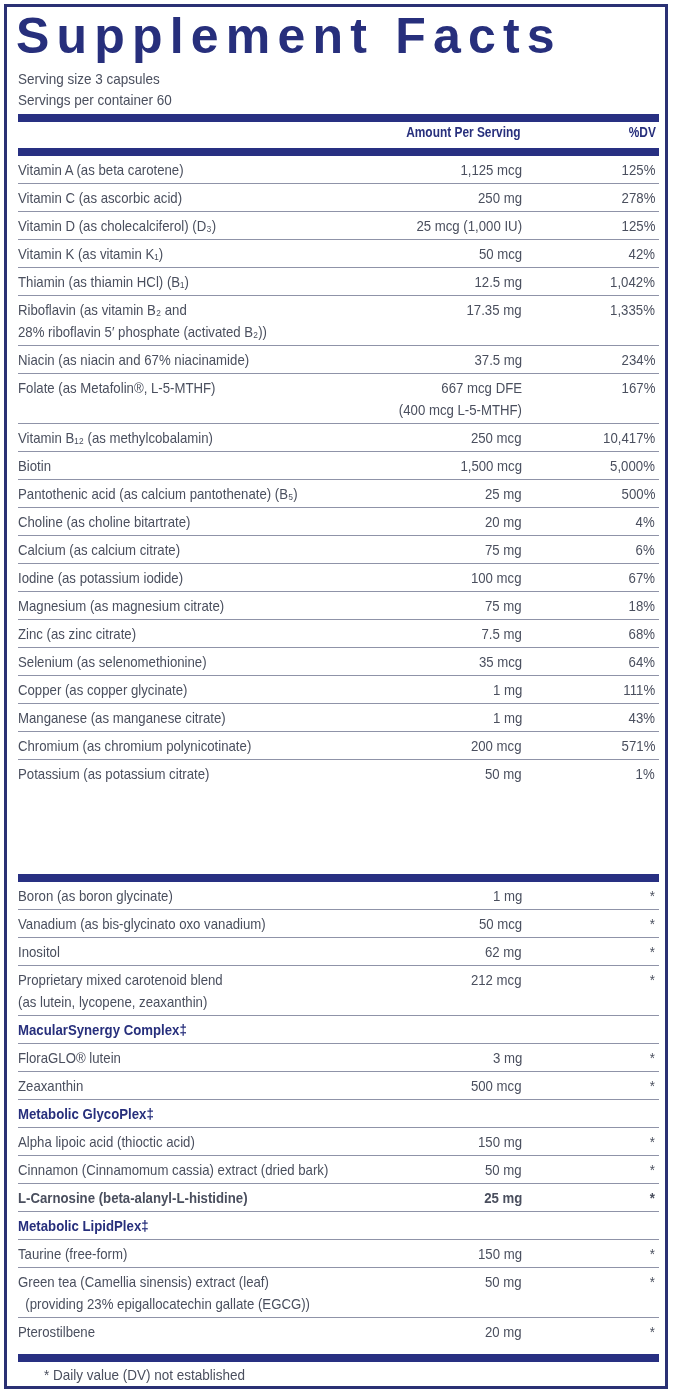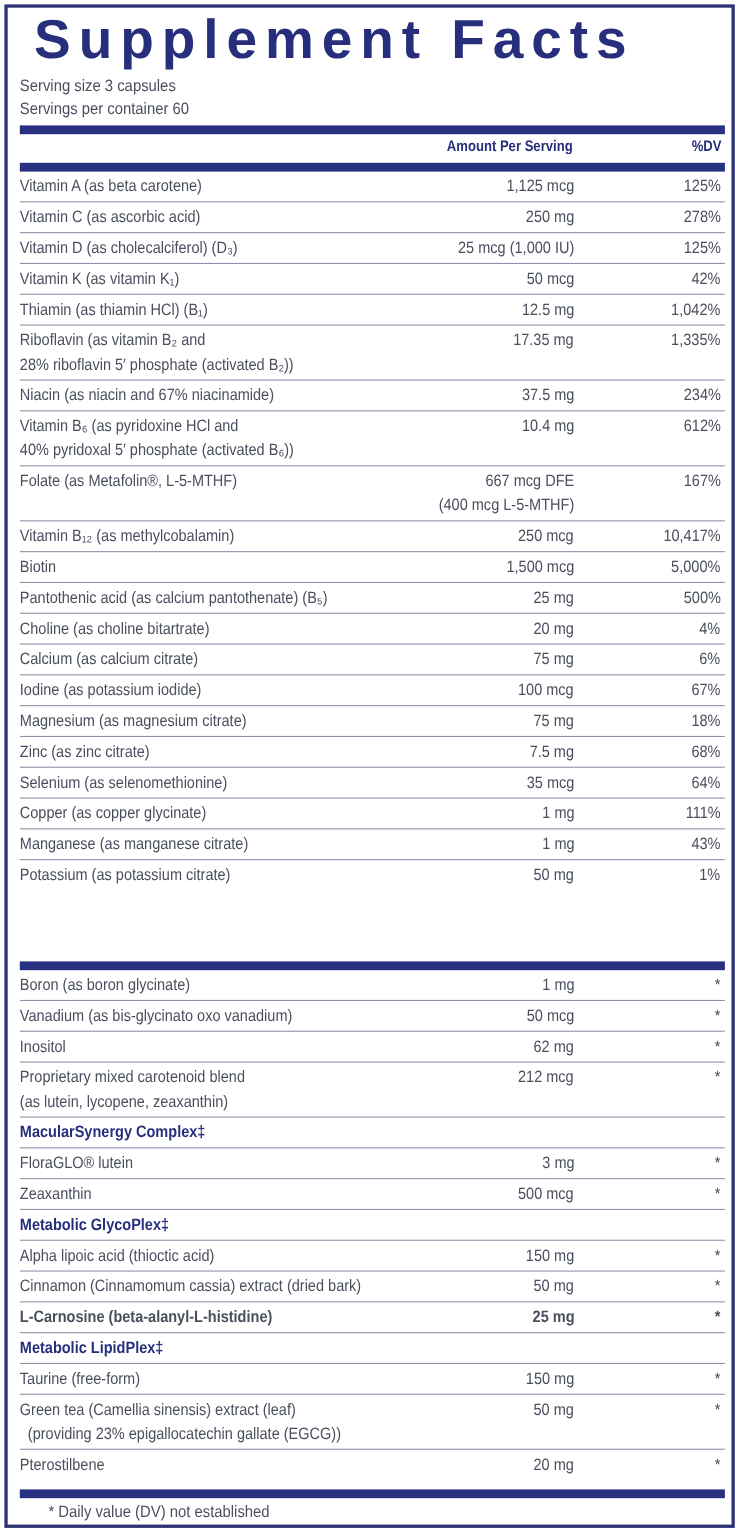--- a/index.html
+++ b/index.html
@@ -1,18 +1,18 @@
 <!DOCTYPE html>
 <html><head>
 <meta charset="utf-8">
 <style>
   html, body { margin: 0; padding: 0; background: #ffffff; }
   body { width: 676px; height: 1395px; overflow: hidden; position: relative; font-family: "Liberation Sans", sans-serif; color: #4a4f5e; }
   .frame { position: absolute; left: 4px; top: 4px; width: 664px; height: 1385px; border: 3px solid #2a3174; box-sizing: border-box; }
-  .title { position: absolute; left: 31px; top: 4px; width: 646px; font-family: "Liberation Sans", sans-serif; font-weight: bold; font-size: 50px; letter-spacing: 7.2px; color: #272f7c; white-space: nowrap; line-height: 64px; }
+  .title { position: absolute; left: 16px; top: 4px; width: 646px; font-family: "Liberation Sans", sans-serif; font-weight: bold; font-size: 50px; letter-spacing: 7.2px; color: #272f7c; white-space: nowrap; line-height: 64px; }
   .serving { position: absolute; left: 18px; font-size: 15px; color: #4a4f5e; white-space: nowrap; transform: scaleX(0.9); transform-origin: left; }
   .bar { position: absolute; left: 18px; width: 641px; background: #283082; }
   .hdr { position: absolute; top: 124px; font-size: 14px; font-weight: bold; color: #272f7c; transform: scaleX(0.85); transform-origin: right; white-space: nowrap; }
   .rows { position: absolute; left: 18px; width: 641px; }
   .row { position: relative; border-bottom: 1.5px solid #8f93a8; box-sizing: border-box; }
   .row .name { position: absolute; left: 0; top: 3px; font-size: 15px; line-height: 22px; white-space: nowrap; transform: scaleX(0.88); transform-origin: left; }
   .row .amt { position: absolute; right: 137px; top: 3px; font-size: 15px; line-height: 22px; text-align: right; white-space: nowrap; transform: scaleX(0.88); transform-origin: right; }
   .row .dv { position: absolute; right: 4px; top: 3px; font-size: 15px; line-height: 22px; text-align: right; white-space: nowrap; transform: scaleX(0.88); transform-origin: right; }
   .row.section .name { font-weight: bold; color: #272f7c; }
   .row.thick { border-bottom: none; }
@@ -62,25 +62,20 @@
       <div class="name"><span>Riboflavin (as vitamin B₂ and</span><br><span style="white-space: pre;">28% riboflavin 5′ phosphate (activated B₂))</span></div>
       <div class="amt"><span>17.35 mg</span></div>
       <div class="dv">1,335%</div>
     </div>
     <div class="row" style="height: 28px;">
       <div class="name"><span>Niacin (as niacin and 67% niacinamide)</span></div>
       <div class="amt"><span>37.5 mg</span></div>
       <div class="dv">234%</div>
     </div>
     <div class="row" style="height: 50px;">
-      <div class="name"><span>Vitamin B₆ (as pyridoxine HCl and</span><br><span style="white-space: pre;">40% pyridoxal 5′ phosphate (activated B₆))</span></div>
-      <div class="amt"><span>10.4 mg</span></div>
-      <div class="dv">612%</div>
-    </div>
-    <div class="row" style="height: 50px;">
       <div class="name"><span>Folate (as Metafolin®, L-5-MTHF)</span></div>
       <div class="amt"><span>667 mcg DFE</span><br><span>(400 mcg L-5-MTHF)</span></div>
       <div class="dv">167%</div>
     </div>
     <div class="row" style="height: 28px;">
       <div class="name"><span>Vitamin B₁₂ (as methylcobalamin)</span></div>
       <div class="amt"><span>250 mcg</span></div>
       <div class="dv">10,417%</div>
     </div>
     <div class="row" style="height: 28px;">
@@ -125,20 +120,25 @@
     </div>
     <div class="row" style="height: 28px;">
       <div class="name"><span>Copper (as copper glycinate)</span></div>
       <div class="amt"><span>1 mg</span></div>
       <div class="dv">111%</div>
     </div>
     <div class="row" style="height: 28px;">
       <div class="name"><span>Manganese (as manganese citrate)</span></div>
       <div class="amt"><span>1 mg</span></div>
       <div class="dv">43%</div>
+    </div>
+    <div class="row" style="height: 28px;">
+      <div class="name"><span>Chromium (as chromium polynicotinate)</span></div>
+      <div class="amt"><span>200 mcg</span></div>
+      <div class="dv">571%</div>
     </div>
     <div class="row thick" style="height: 28px;">
       <div class="name"><span>Potassium (as potassium citrate)</span></div>
       <div class="amt"><span>50 mg</span></div>
       <div class="dv">1%</div>
     </div>
   </div>
 <div class="bar" style="top:874px;height:8px"></div>
 <div class="rows" id="rows-b" style="top:882px">
     <div class="row" style="height: 28px;">

